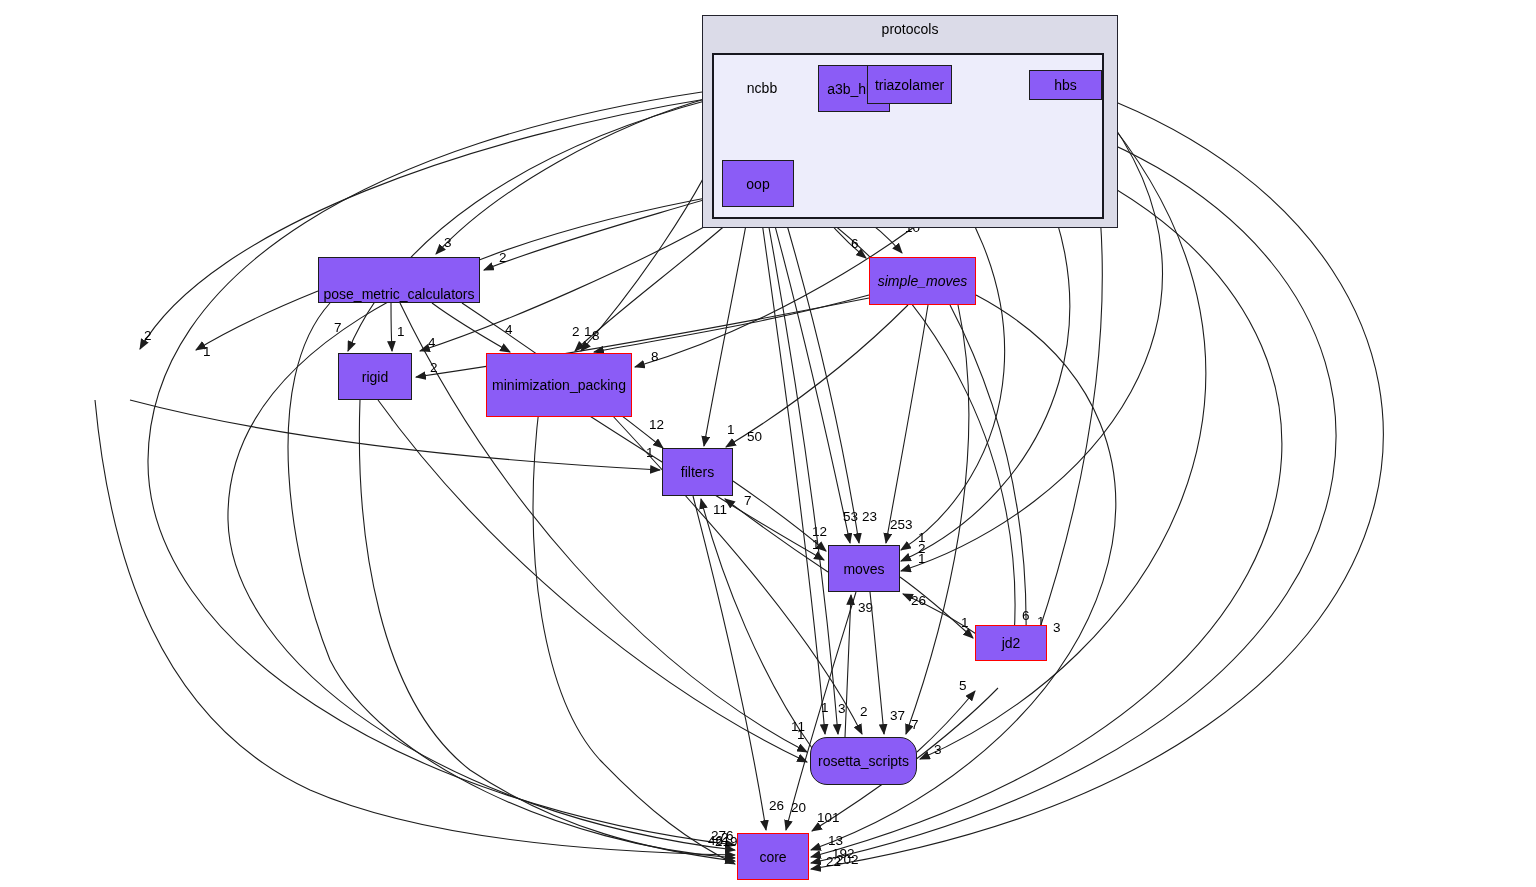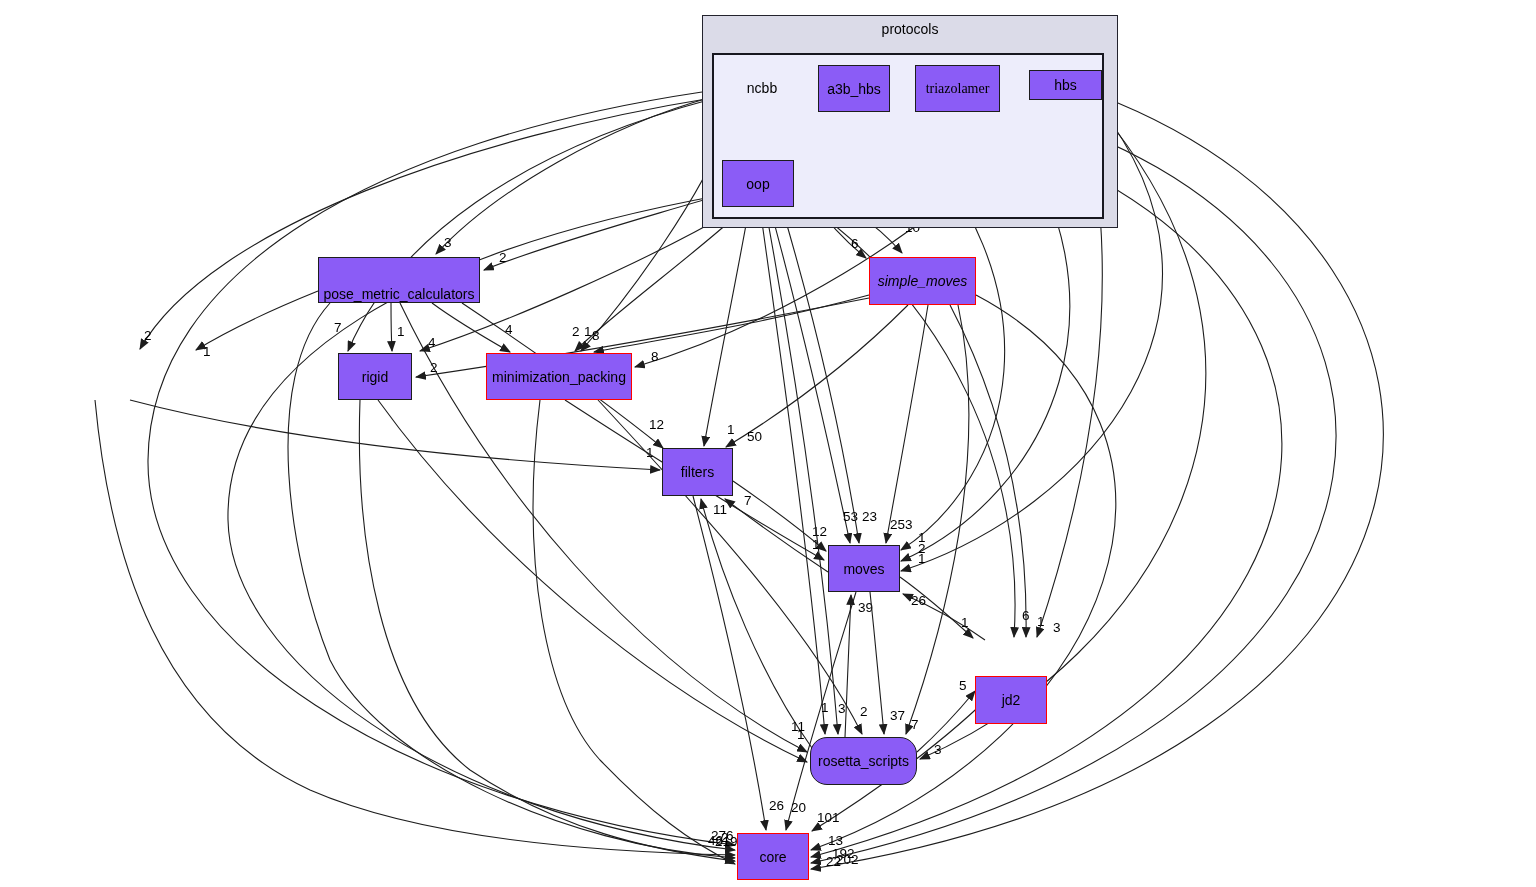--- a/index.html
+++ b/index.html
@@ -11,30 +11,30 @@
   .cluster{position:absolute;box-sizing:border-box;}
   #cluster-protocols{left:702px;top:15px;width:416px;height:213px;background:#dbdbe8;border:1px solid #23232d;}
   #cluster-ncbb{left:712px;top:53px;width:392px;height:166px;background:#ededfb;border:2px solid #17171f;}
   .cluster-title{position:absolute;top:5px;left:0;width:100%;text-align:center;font-size:14px;color:#000;}
   .ncbb-title{position:absolute;left:8px;top:25px;width:80px;text-align:center;font-size:14px;color:#000;cursor:pointer;}
   .node{position:absolute;box-sizing:border-box;background:#8b5cf6;border:1.2px solid #1d1d1d;
         display:flex;align-items:center;justify-content:center;font-size:14px;color:#000;cursor:pointer;}
   .node.red{border-color:#ff0000;}
   #node-oop{left:722px;top:160px;width:72px;height:47px;}
   #node-a3b_hbs{left:818px;top:65px;width:72px;height:47px;}
-  #node-triazolamer{left:915px;top:65px;width:85px;height:47px;font-family:Liberation Serif, serif;}
+  #node-triazolamer{left:867px;top:65px;width:85px;height:39px;}
   #node-hbs{left:1023px;top:70px;width:73px;height:30px;margin-left:6px;}
   #node-pmc{left:318px;top:257px;width:162px;height:46px;align-items:flex-end;}
   #node-spmc{left:3px;top:352px;width:210px;height:47px;}
   #node-rigid{left:338px;top:353px;width:74px;height:47px;}
-  #node-minpack{left:486px;top:353px;width:146px;height:47px;}
+  #node-minpack{left:486px;top:353px;width:146px;height:64px;}
   #node-filters{left:662px;top:448px;width:71px;height:48px;}
   #node-simple_moves{left:869px;top:257px;width:107px;height:48px;font-style:italic;}
   #node-moves{left:828px;top:545px;width:72px;height:47px;}
-  #node-jd2{left:975px;top:676px;width:72px;height:48px;}
+  #node-jd2{left:975px;top:625px;width:72px;height:36px;}
   #node-rs{left:810px;top:737px;width:107px;height:48px;border-radius:17px;}
   #node-core{left:737px;top:833px;width:72px;height:47px;}
 </style>
 </head>
 <body>
 
 <div class="canvas">
 
   <svg id="edge-layer" width="1536" height="887" viewBox="0 0 1536 887">
     <defs>

